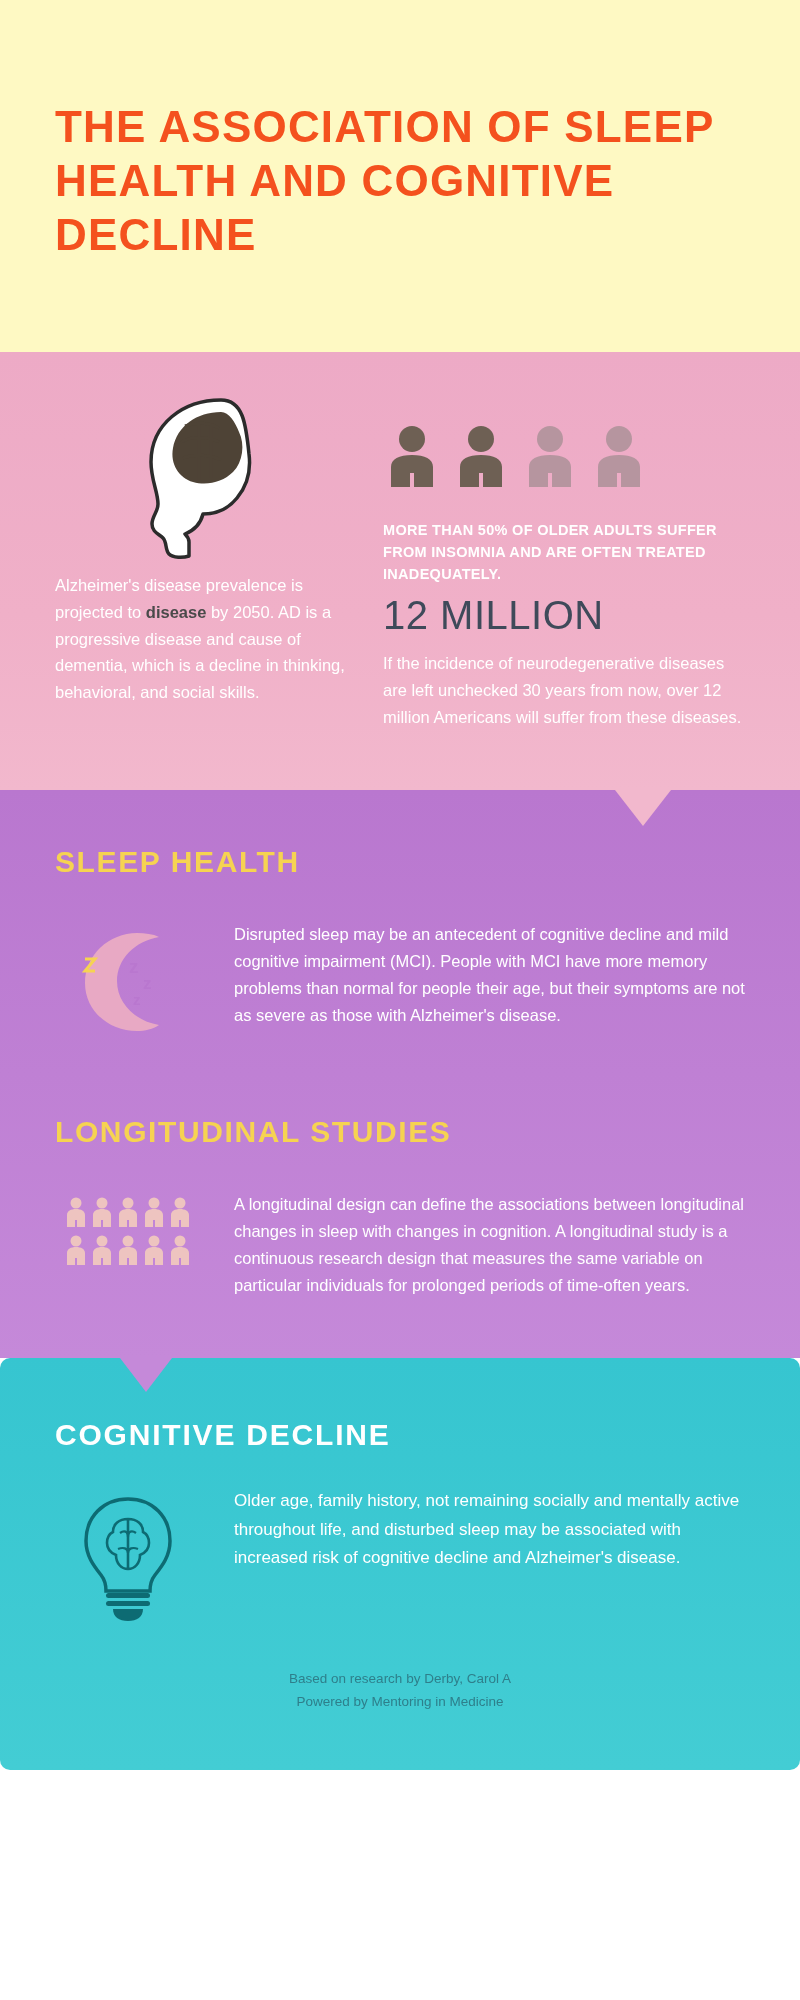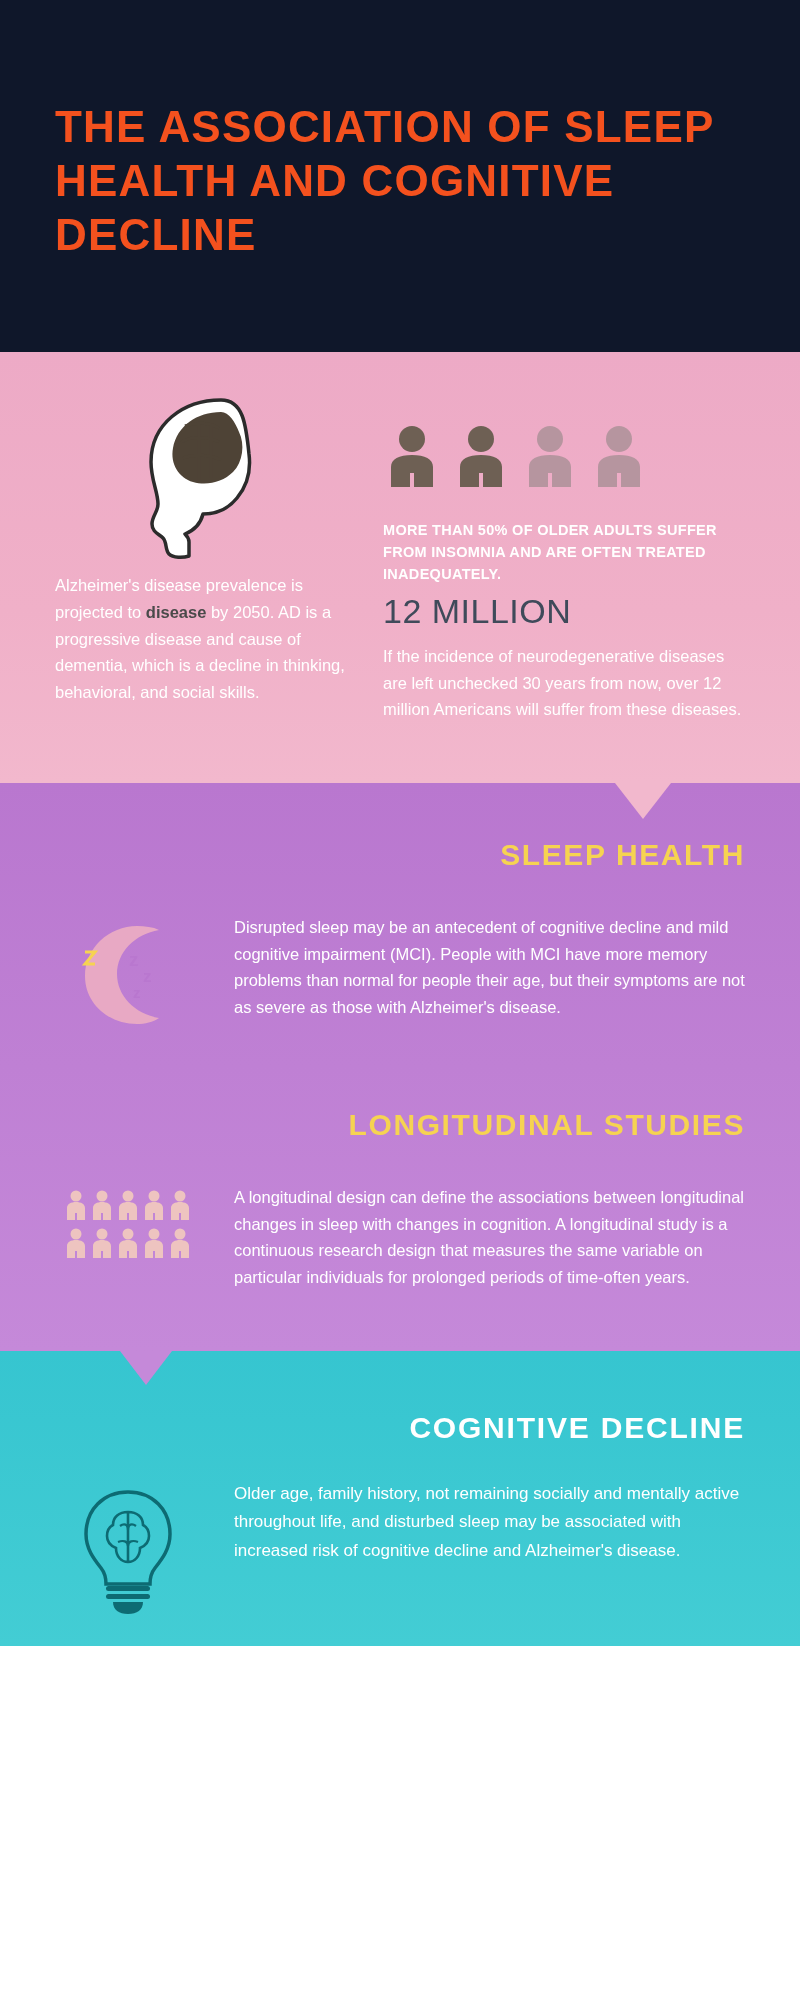--- a/index.html
+++ b/index.html
@@ -13,21 +13,21 @@
   }
   .page {
     position: relative;
     width: 800px;
     min-height: 2000px;
     overflow: hidden;
   }
 
   
   .header {
-    background: #0f172a;
+    background: #fef9c3;
     padding: 100px 55px 90px 55px;
     box-sizing: border-box;
   }
   .header h1 {
     margin: 0;
     color: #f4511e;
     font-size: 44px;
     line-height: 1.23;
     font-weight: bold;
     letter-spacing: 1.2px;
@@ -73,21 +73,21 @@
   .insomnia-line {
     color: #ffffff;
     font-weight: bold;
     font-size: 14.5px;
     line-height: 1.52;
     letter-spacing: .3px;
     text-transform: uppercase;
   }
   .big-number {
     color: #3f4a5a;
-    font-size: 34px;
+    font-size: 40px;
     line-height: 1.22;
     margin: 6px 0 10px 0;
     letter-spacing: .5px;
   }
 
   
   .purple {
     position: relative;
     background: #bf7fd4;
     background: linear-gradient(180deg,#b977cf 0%, #c589d9 100%);
@@ -98,21 +98,21 @@
     position: absolute;
     top: 0;
     left: 615px;
     width: 0;
     height: 0;
     border-left: 28px solid transparent;
     border-right: 28px solid transparent;
     border-top: 36px solid #f2b8cd;
   }
   .section-title {
-    text-align: right;
+    text-align: left;
     color: #f6d351;
     font-size: 30px;
     font-weight: bold;
     letter-spacing: 1.6px;
     margin: 0 0 42px 0;
     text-transform: uppercase;
   }
   .row {
     display: flex;
     gap: 34px;
@@ -134,20 +134,21 @@
     gap: 8px 4px;
   }
 
   
   .teal {
     position: relative;
     background: #3fc8d2;
     background: linear-gradient(180deg,#36c5d0 0%, #43cdd4 100%);
     padding: 60px 55px 30px 55px;
     box-sizing: border-box;
+    border-radius: 10px;
   }
   .arrow-down-purple {
     position: absolute;
     top: 0;
     left: 120px;
     width: 0;
     height: 0;
     border-left: 26px solid transparent;
     border-right: 26px solid transparent;
     border-top: 34px solid #c589d9;
@@ -338,15 +339,19 @@
           <path d="M47 40 C51 37 55 38 55 44 M63 40 C59 37 55 38 55 44
                    M45 56 C50 54 55 55 55 60 M65 56 C60 54 55 55 55 60" fill="none" stroke="#0d6b73" stroke-width="2.2"></path>
           <rect x="33" y="100" width="44" height="5" rx="2.5" fill="#0d6b73"></rect>
           <rect x="33" y="108" width="44" height="5" rx="2.5" fill="#0d6b73"></rect>
           <path d="M40 116 L70 116 C70 124 64 128 55 128 C46 128 40 124 40 116 Z" fill="#0d6b73"></path>
         </svg>
       </div>
       <div class="body-text">Older age, family history, not remaining socially and mentally active throughout life, and disturbed sleep may be associated with increased risk of cognitive decline and Alzheimer's disease.</div>
     </div>
 
+    <div class="footer">
+      <div>Based on research by Derby, Carol A</div>
+      <div>Powered by Mentoring in Medicine</div>
+    </div>
   </div>
 
 </div>
 
 </body></html>

